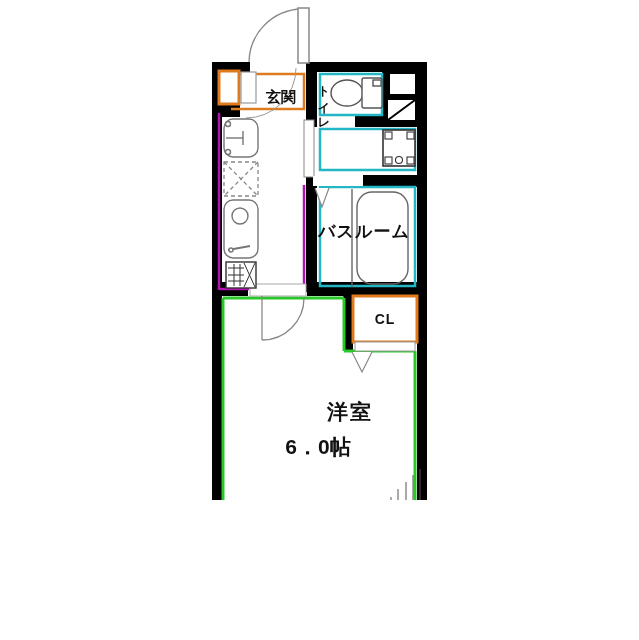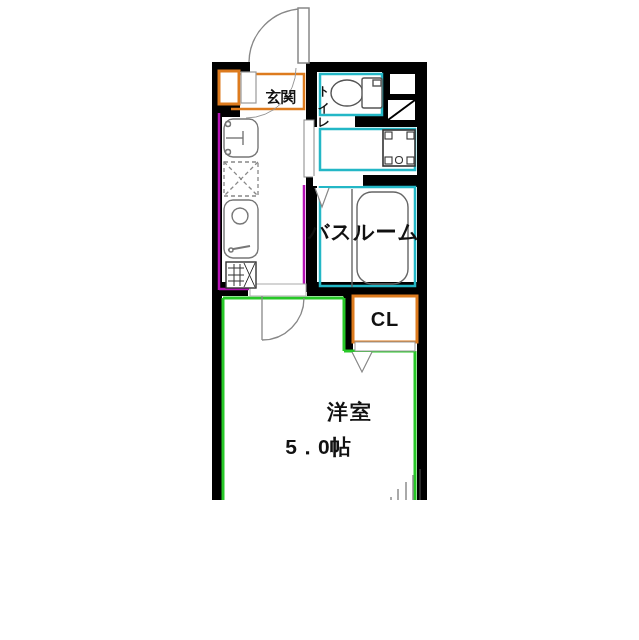--- a/index.html
+++ b/index.html
@@ -11,22 +11,22 @@
   .lbl{
     position:absolute;transform:translate(-50%,-50%);
     color:#111;font-weight:bold;white-space:nowrap;line-height:1;
   }
   .lbl-genkan{left:281px;top:96px;font-size:15px;}
   .lbl-toilet{
     left:318px;top:77px;transform:none;
     writing-mode:vertical-rl;text-orientation:upright;
     font-size:12px;letter-spacing:2px;height:62px;
   }
-  .lbl-bath{left:364px;top:231px;font-size:21px;letter-spacing:1px;}
-  .lbl-cl{left:385px;top:319px;font-size:20px;letter-spacing:1px;}
+  .lbl-bath{left:364px;top:231px;font-size:17px;letter-spacing:1px;}
+  .lbl-cl{left:385px;top:319px;font-size:14px;letter-spacing:1px;}
   .lbl-room{left:318px;top:411px;font-size:21px;letter-spacing:2px;margin-left:32px;}
   .lbl-size{left:318px;top:446px;font-size:21px;}
   .lbl-balcony{left:297px;top:589px;font-size:19px;letter-spacing:2px;}
   .lbl-north{left:394px;top:567px;font-size:7px;}
 </style>
 </head>
 <body>
 
 <div id="stage">
 
@@ -193,16 +193,16 @@
     <circle cx="394" cy="588" r="17" fill="#ffffff" stroke="#111111" stroke-width="1.6"></circle>
     <polygon points="394,573 383,599 394,591 405,599" fill="#111111"></polygon>
   </g>
 </svg>
 
 <div class="lbl lbl-genkan">玄関</div>
 <div class="lbl lbl-toilet">トイレ</div>
 <div class="lbl lbl-bath">バスルーム</div>
 <div class="lbl lbl-cl">CL</div>
 <div class="lbl lbl-room">洋室</div>
-<div class="lbl lbl-size">5．0帖</div>
+<div class="lbl lbl-size">6．0帖</div>
 <div class="lbl lbl-north">N</div>
 
 </div>
 
 </body></html>

